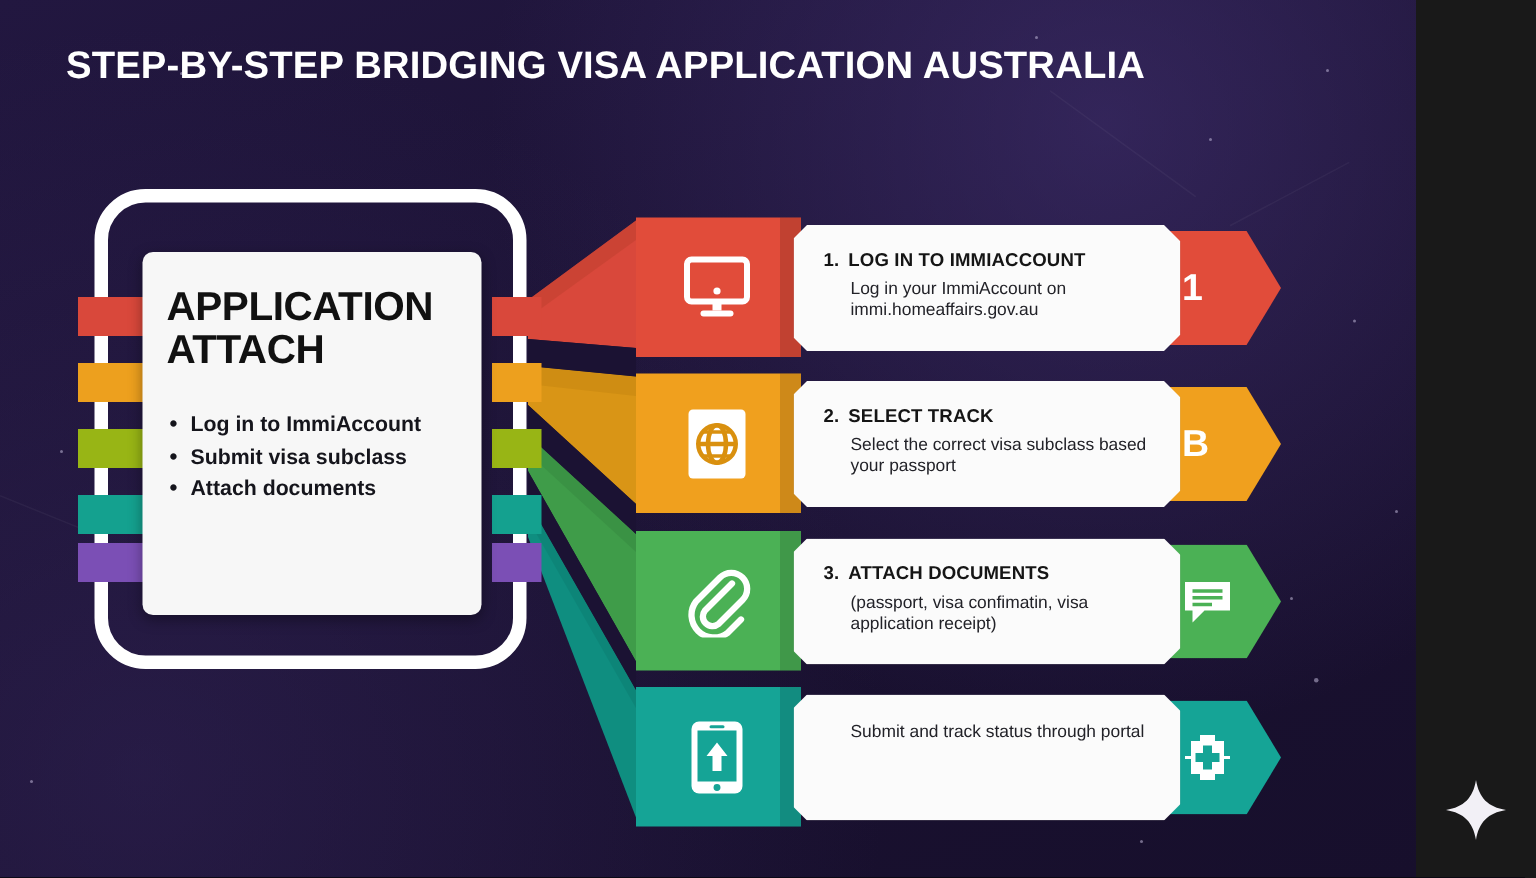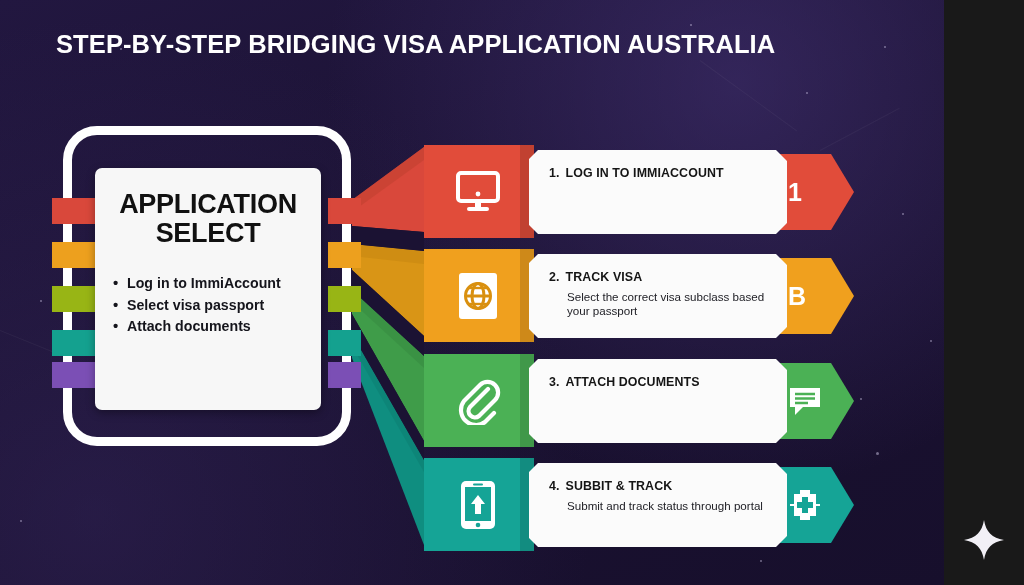--- a/index.html
+++ b/index.html
@@ -47,21 +47,21 @@
   }
 
   
   .streak {
     position: absolute;
     background: rgba(255,255,255,0.045);
     transform-origin: left center;
   }
 
   
-  .header { position: absolute; left: 56px; top: 30px; width: 720px; }
+  .header { position: absolute; left: 44px; top: 30px; width: 720px; }
   .title {
     color: #ffffff;
     font-size: 25.5px;
     font-weight: bold;
     letter-spacing: .1px;
     margin: 0;
     line-height: 1.1;
     white-space: nowrap;
   }
   .subtitle {
@@ -90,21 +90,20 @@
     border-radius: 7px;
     box-shadow: 0 3px 9px rgba(0,0,0,.35);
     z-index: 6;
     box-sizing: border-box;
     padding: 22px 16px 0 16px;
   }
   .proc-title {
     color: #111111;
     font-size: 27px;
     font-weight: bold;
-    text-align: center;
     line-height: 1.08;
     letter-spacing: -0.3px;
     margin: 0;
   }
   .proc-list {
     margin: 25px 0 0 0;
     padding: 0;
     list-style: none;
   }
   .proc-list li {
@@ -303,25 +302,25 @@
   </div>
   <div class="band" style="top:362px;">
     <div class="seg-a" style="background:#7b4fb5;"></div>
     <div class="seg-c" style="background:#7b4fb5;"></div>
     <div class="seg-b" style="background:#7b4fb5;"></div>
   </div>
 
   <div class="proc-card">
     <div class="proc-title">
       <span>APPLICATION</span><br>
-      <span>SELECT</span>
+      <span>ATTACH</span>
     </div>
     <ul class="proc-list">
       <li class="bulleted">Log in to ImmiAccount</li>
-      <li class="bulleted">Select visa passport</li>
+      <li class="bulleted">Submit visa subclass</li>
       <li class="bulleted">Attach documents</li>
     </ul>
   </div>
 
   <div class="step" style="top:145px;width:440px;">
     <div class="step-bar" style="background:#e14c3a;">
       <div class="shade"></div>
     </div>
     <div class="step-icon">
       <svg width="46" height="44" viewBox="0 0 46 44">
@@ -331,20 +330,21 @@
         <rect x="12" y="37" width="22" height="4" rx="2" fill="#ffffff"></rect>
       </svg>
     </div>
     <div class="step-badge" style="background:#e14c3a;">
       <span class="badge-text">1</span>
     </div>
     <div class="step-card">
       <p class="step-head">
         <span class="num">1.</span><span>LOG IN TO IMMIACCOUNT</span>
       </p>
+      <p class="step-desc">Log in your ImmiAccount on immi.homeaffairs.gov.au</p>
     </div>
   </div>
 
   <div class="step" style="top:249px;width:440px;">
     <div class="step-bar" style="background:#f0a01e;">
       <div class="shade"></div>
     </div>
     <div class="step-icon">
       <svg width="42" height="50" viewBox="0 0 42 50">
         <rect x="2" y="2" width="38" height="46" rx="3" fill="#ffffff"></rect>
@@ -353,21 +353,21 @@
         <line x1="8.5" y1="25" x2="33.5" y2="25" stroke="#d9900f" stroke-width="3"></line>
         <line x1="11" y1="17" x2="31" y2="17" stroke="#d9900f" stroke-width="2.4"></line>
         <line x1="11" y1="33" x2="31" y2="33" stroke="#d9900f" stroke-width="2.4"></line>
       </svg>
     </div>
     <div class="step-badge" style="background:#f0a01e;">
       <span class="badge-text">B</span>
     </div>
     <div class="step-card">
       <p class="step-head">
-        <span class="num">2.</span><span>TRACK VISA</span>
+        <span class="num">2.</span><span>SELECT TRACK</span>
       </p>
       <p class="step-desc">Select the correct visa subclass based your passport</p>
     </div>
   </div>
 
   <div class="step" style="top:354px;width:440px;">
     <div class="step-bar" style="background:#4bb155;">
       <div class="shade"></div>
     </div>
     <div class="step-icon">
@@ -382,20 +382,21 @@
           <line x1="7" y1="9" x2="27" y2="9" stroke="#4bb155" stroke-width="2.4"></line>
           <line x1="7" y1="13.5" x2="27" y2="13.5" stroke="#4bb155" stroke-width="2.4"></line>
           <line x1="7" y1="18" x2="20" y2="18" stroke="#4bb155" stroke-width="2.4"></line>
         </svg>
       </span>
     </div>
     <div class="step-card">
       <p class="step-head">
         <span class="num">3.</span><span>ATTACH DOCUMENTS</span>
       </p>
+      <p class="step-desc">(passport, visa confimatin, visa application receipt)</p>
     </div>
   </div>
 
   <div class="step" style="top:458px;width:440px;">
     <div class="step-bar" style="background:#15a496;">
       <div class="shade"></div>
     </div>
     <div class="step-icon">
       <svg width="38" height="52" viewBox="0 0 38 52">
         <rect x="2" y="2" width="34" height="48" rx="5" fill="#ffffff"></rect>
@@ -408,23 +409,20 @@
     <div class="step-badge" style="background:#15a496;">
       <span class="badge-icon">
         <svg width="34" height="34" viewBox="0 0 34 34">
           <path d="M12 2 h10 v4 h6 v10 h4 v2 h-4 v10 h-6 v4 h-10 v-4 h-6 v-10 h-4 v-2 h4 v-10 h6 z" fill="#ffffff"></path>
           <rect x="14" y="9" width="6" height="16" fill="#15a496"></rect>
           <rect x="9" y="14" width="16" height="6" fill="#15a496"></rect>
         </svg>
       </span>
     </div>
     <div class="step-card">
-      <p class="step-head">
-        <span class="num">4.</span><span>SUBBIT &amp; TRACK</span>
-      </p>
       <p class="step-desc">Submit and track status through portal</p>
     </div>
   </div>
 
   <div class="sparkle">
     <svg width="42" height="42" viewBox="0 0 42 42">
       <path d="M21 1 C23 13 29 19 41 21 C29 23 23 29 21 41 C19 29 13 23 1 21 C13 19 19 13 21 1 Z" fill="#f2f0f6"></path>
     </svg>
   </div>
 

